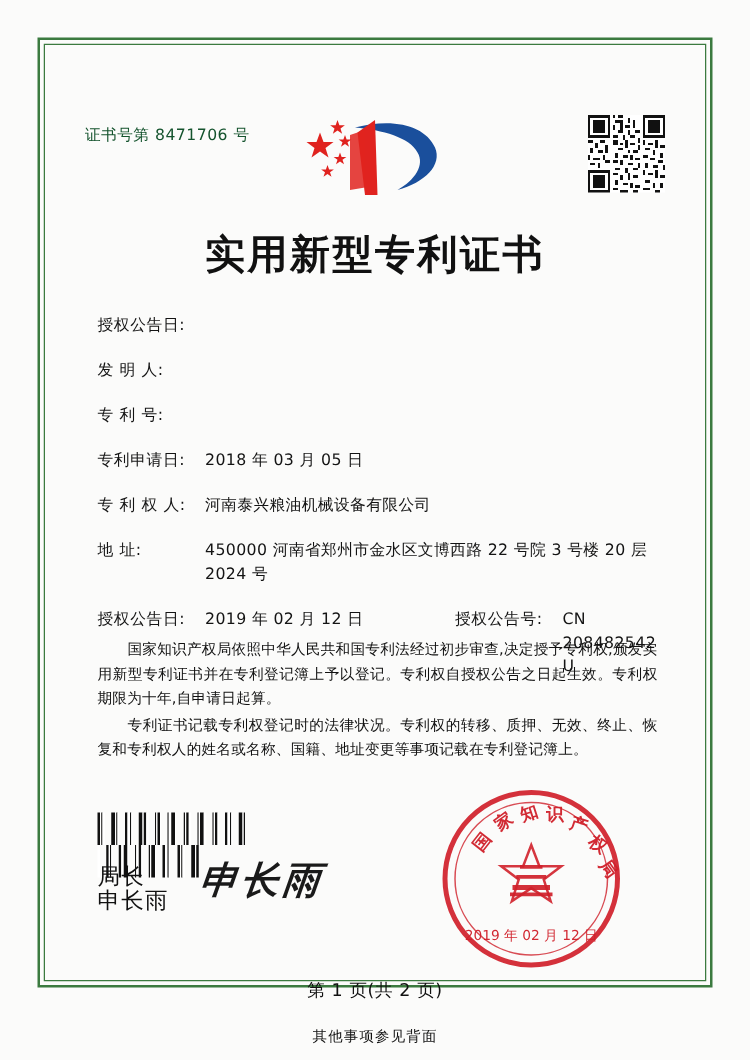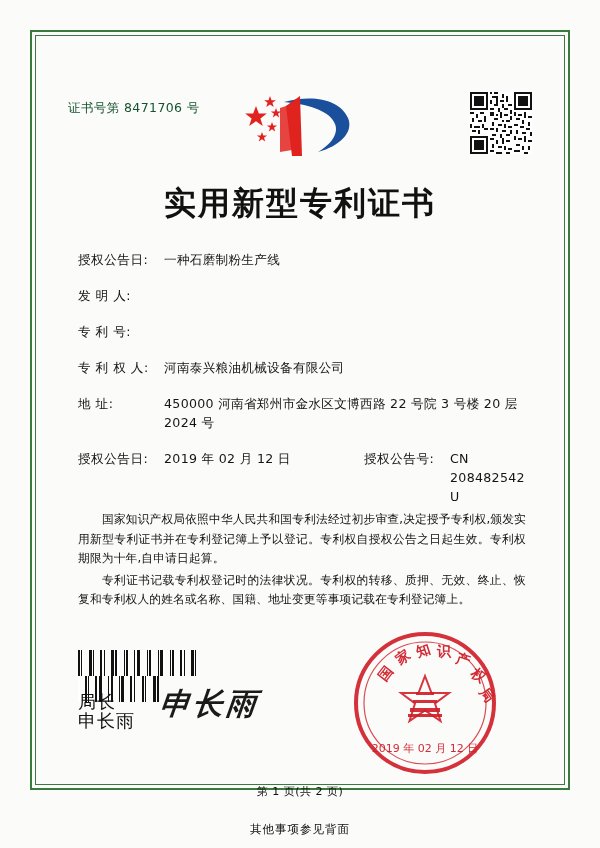--- a/index.html
+++ b/index.html
@@ -186,21 +186,21 @@
     width: 146px;
     height: 146px;
   }
 
   
   .page-no {
     position: absolute;
     left: 0; right: 0;
     top: 784px;
     text-align: center;
-    font-size: 11px;
+    font-size: 14px;
     color: #111;
     letter-spacing: 0.5px;
   }
   .footnote {
     position: absolute;
     left: 0; right: 0;
     top: 822px;
     text-align: center;
     font-size: 11.5px;
     color: #111;
@@ -326,27 +326,30 @@
           <rect x="18" y="30" width="2" height="1"></rect>
       </g>
     </svg>
   </div>
 
   <div class="title">实用新型专利证书</div>
 
   <div class="fields">
     <div class="field-row">
       <div class="field-label">授权公告日:</div>
-      <div class="field-value">一种石磨制粉生产线</div>
     </div>
     <div class="field-row">
       <div class="field-label">发 明 人:</div>
     </div>
     <div class="field-row">
       <div class="field-label">专 利 号:</div>
+    </div>
+    <div class="field-row">
+      <div class="field-label">专利申请日:</div>
+      <div class="field-value">2018 年 03 月 05 日</div>
     </div>
     <div class="field-row">
       <div class="field-label">专 利 权 人:</div>
       <div class="field-value">河南泰兴粮油机械设备有限公司</div>
     </div>
     <div class="field-row">
       <div class="field-label">地       址:</div>
       <div class="field-value">450000 河南省郑州市金水区文博西路 22 号院 3 号楼 20 层 2024 号</div>
     </div>
     <div class="field-row two-col">

